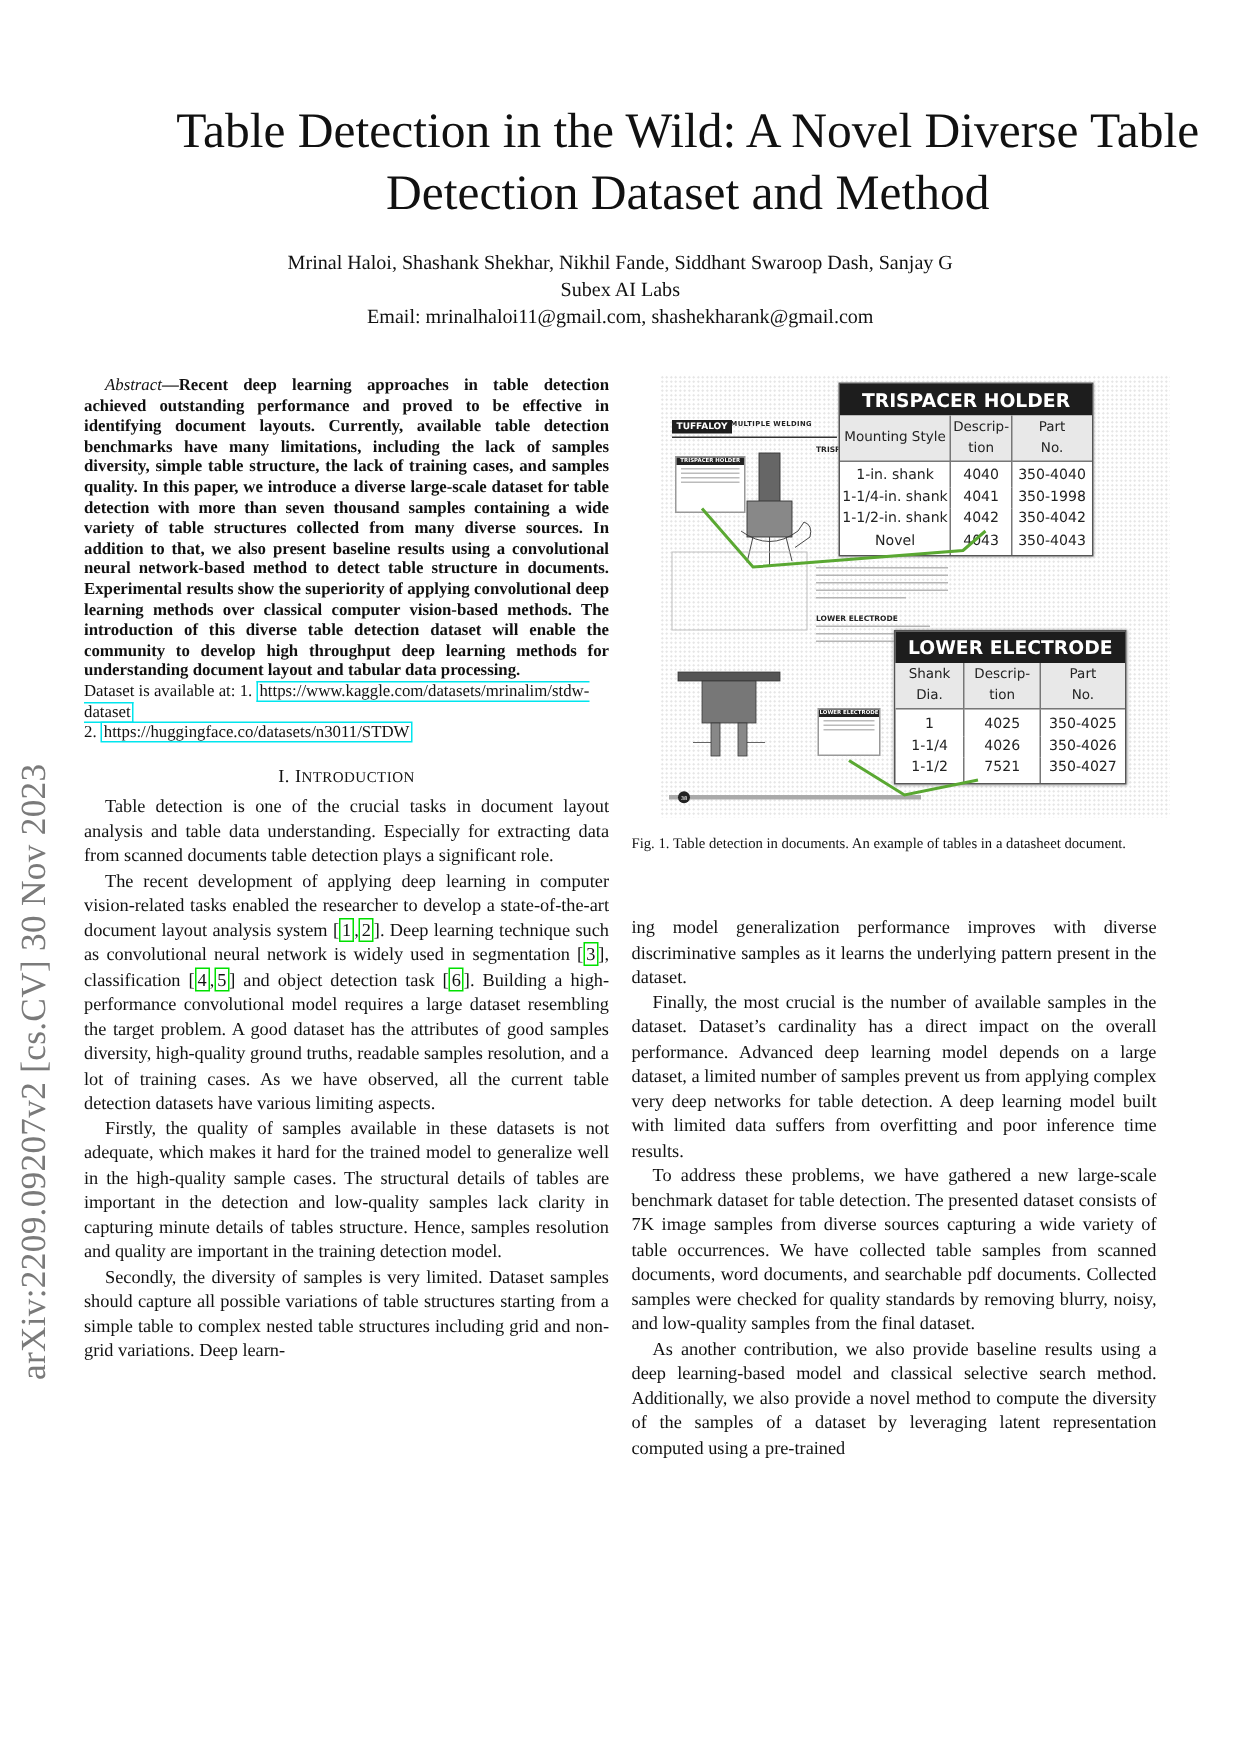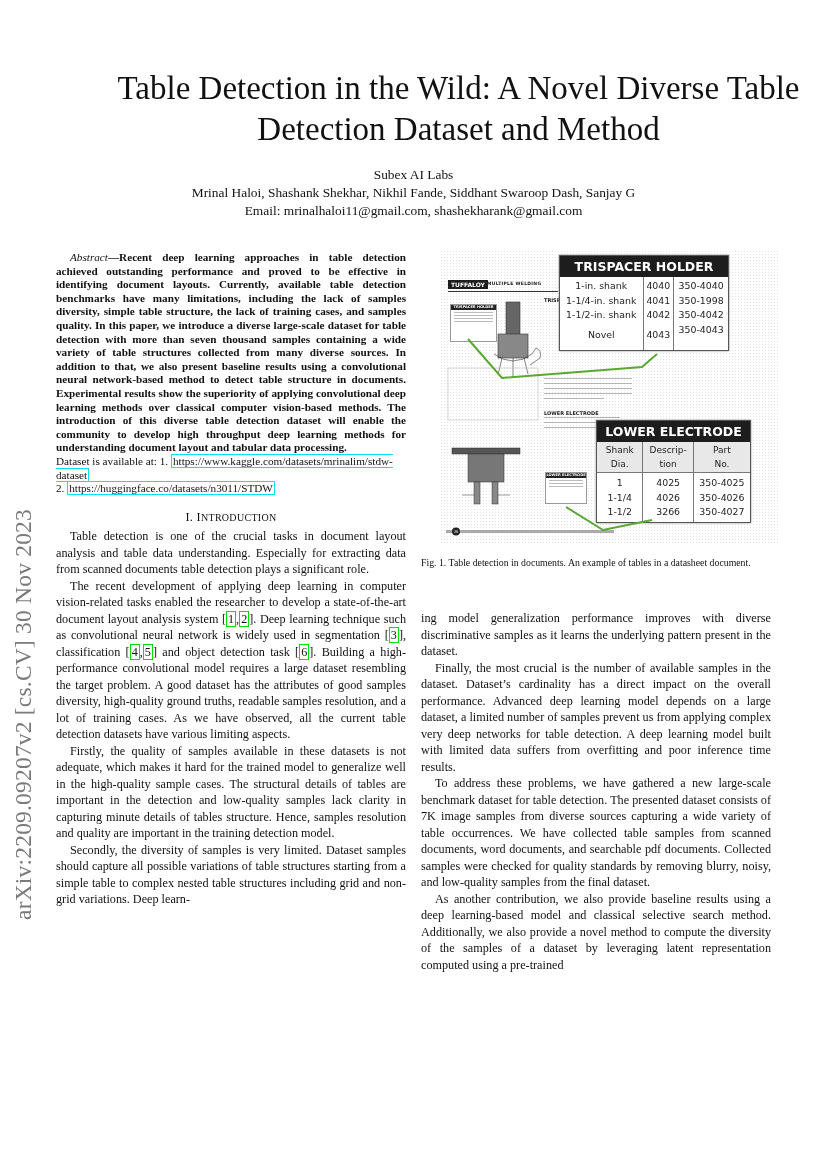--- a/index.html
+++ b/index.html
@@ -42,22 +42,22 @@
   .smallhead { position: absolute; font-family: "DejaVu Sans", sans-serif; font-weight: bold; font-size: 5px; color: #222; }
 </style>
 </head>
 <body>
 
 <div class="title">
   <div>Table Detection in the Wild: A Novel Diverse Table</div>
   <div>Detection Dataset and Method</div>
 </div>
 <div class="authors">
+  <div>Mrinal Haloi, Shashank Shekhar, Nikhil Fande, Siddhant Swaroop Dash, Sanjay G</div>
   <div>Subex AI Labs</div>
-  <div>Mrinal Haloi, Shashank Shekhar, Nikhil Fande, Siddhant Swaroop Dash, Sanjay G</div>
   <div>Email: mrinalhaloi11@gmail.com, shashekharank@gmail.com</div>
 </div>
 
 <div class="arxiv">arXiv:2209.09207v2  [cs.CV]  30 Nov 2023</div>
 
 <div class="col-left">
   <p class="abstract"><span class="abstract-i" style="font-style:italic;font-weight:normal">Abstract</span><span>—</span><span>Recent deep learning approaches in table detection achieved outstanding performance and proved to be effective in identifying document layouts. Currently, available table detection benchmarks have many limitations, including the lack of samples diversity, simple table structure, the lack of training cases, and samples quality. In this paper, we introduce a diverse large-scale dataset for table detection with more than seven thousand samples containing a wide variety of table structures collected from many diverse sources. In addition to that, we also present baseline results using a convolutional neural network-based method to detect table structure in documents. Experimental results show the superiority of applying convolutional deep learning methods over classical computer vision-based methods. The introduction of this diverse table detection dataset will enable the community to develop high throughput deep learning methods for understanding document layout and tabular data processing.</span></p>
   <p class="avail"><span>Dataset is available at: 1. </span><span class="link">https://www.kaggle.com/datasets/mrinalim/stdw-dataset</span><br><span>2. </span><span class="link">https://huggingface.co/datasets/n3011/STDW</span></p>
 
   <div class="section-heading"><span>I.</span> <span>I</span><span class="sc">NTRODUCTION</span></div>
@@ -122,39 +122,46 @@
   <div class="txtline" style="left:104px;top:143px;width:88px;"></div>
   <div class="txtline" style="left:104px;top:148px;width:60px;"></div>
   <div class="txtline" style="left:104px;top:167px;width:76px;"></div>
   <div class="txtline" style="left:104px;top:172px;width:76px;"></div>
   <div class="txtline" style="left:104px;top:177px;width:60px;"></div>
 
   <div class="big-table" style="left:119px;top:5px;width:168px;">
     <div class="th-title" style="font-size:12.5px;line-height:21px;">TRISPACER HOLDER</div>
     <table>
       <tbody>
+          <tr style="font-size:9px;">
+        <th style="width:44%;">Mounting Style</th>
+        <th style="width:24%;white-space:pre-line;">Descrip-
+tion</th>
+        <th style="white-space:pre-line;">Part
+No.</th>
+      </tr>
       <tr style="font-size:9.4px;">
             <td style="padding-top:3px;margin-top:45px;">1-in. shank</td>
             <td style="padding-top:3px;">4040</td>
             <td style="padding-top:3px;">350-4040</td>
           </tr>
       <tr style="font-size:9.4px;">
             <td>1-1/4-in. shank</td>
             <td>4041</td>
             <td>350-1998</td>
           </tr>
       <tr style="font-size:9.4px;">
             <td>1-1/2-in. shank</td>
             <td>4042</td>
             <td>350-4042</td>
           </tr>
       <tr style="font-size:9.4px;">
             <td style="padding-bottom:3px;">Novel</td>
             <td style="padding-bottom:3px;">4043</td>
-            <td style="padding-bottom:14px;">350-4043</td>
+            <td style="padding-bottom:3px;">350-4043</td>
           </tr>
     </tbody>
       </table>
   </div>
 
   <div class="big-table" style="left:156px;top:170px;width:153px;">
     <div class="th-title" style="font-size:12.5px;line-height:21px;">LOWER ELECTRODE</div>
     <table>
       <tbody>
           <tr style="font-size:9px;">
@@ -170,21 +177,21 @@
             <td style="padding-top:3px;">4025</td>
             <td style="padding-top:4px;">350-4025</td>
           </tr>
       <tr style="font-size:9.4px;">
             <td>1-1/4</td>
             <td>4026</td>
             <td>350-4026</td>
           </tr>
       <tr style="font-size:9.4px;">
             <td style="padding-bottom:3px;">1-1/2</td>
-            <td style="padding-bottom:3px;">3266</td>
+            <td style="padding-bottom:3px;">7521</td>
             <td style="padding-bottom:3px;">350-4027</td>
           </tr>
     </tbody>
       </table>
   </div>
 
   <svg width="340" height="295" style="position:absolute;left:0;top:0;pointer-events:none;">
     <polyline points="28,89 62,128 202,117 217,104" fill="none" stroke="#5aa832" stroke-width="2"></polyline>
     <polyline points="126,257 163,280 212,270" fill="none" stroke="#5aa832" stroke-width="2"></polyline>
   </svg>

